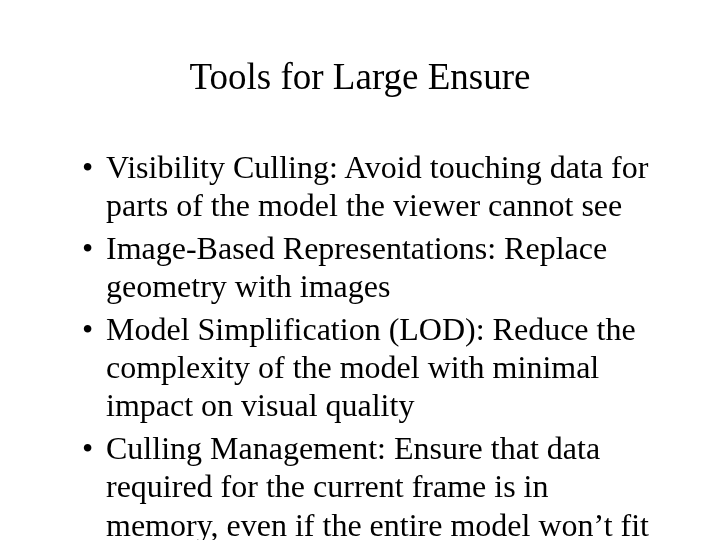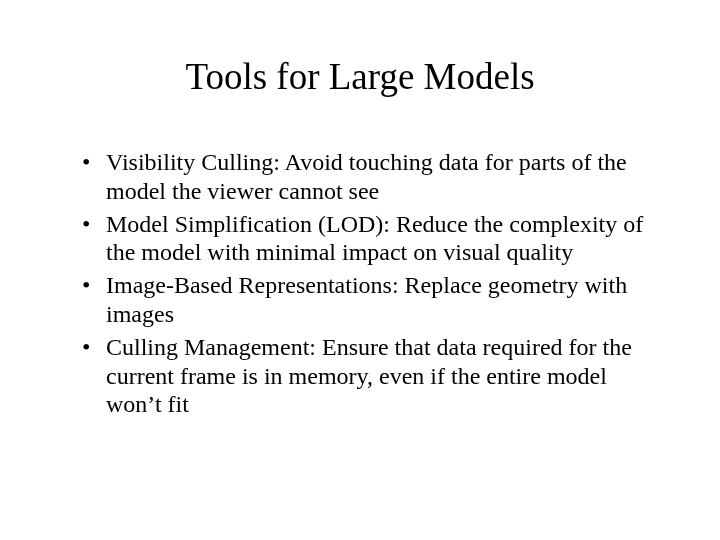--- a/index.html
+++ b/index.html
@@ -19,36 +19,36 @@
       font-size: 37px;
       text-align: center;
       margin-bottom: 50px;
       font-weight: normal;
     }
     .bullet-list {
       list-style: none;
       padding-left: 28px;
     }
     .bullet-item {
-      font-size: 24px;
+      font-size: 32px;
       line-height: 1.2;
       margin-bottom: 4px;
       position: relative;
       padding-left: 18px;
     }
     .bullet-item::before {
       content: "•";
       position: absolute;
       left: -6px;
       top: 0;
     }
   </style>
 </head>
 <body>
 
-<h1 class="title">Tools for Large Models</h1>
+<h1 class="title">Tools for Large Ensure</h1>
 
 <ul class="bullet-list">
   <li class="bullet-item">Visibility Culling: Avoid touching data for parts of the model the viewer cannot see</li>
+  <li class="bullet-item">Image-Based Representations: Replace geometry with images</li>
   <li class="bullet-item">Model Simplification (LOD): Reduce the complexity of the model with minimal impact on visual quality</li>
-  <li class="bullet-item">Image-Based Representations: Replace geometry with images</li>
   <li class="bullet-item">Culling Management: Ensure that data required for the current frame is in memory, even if the entire model won’t fit</li>
 </ul>
 
 </body></html>

